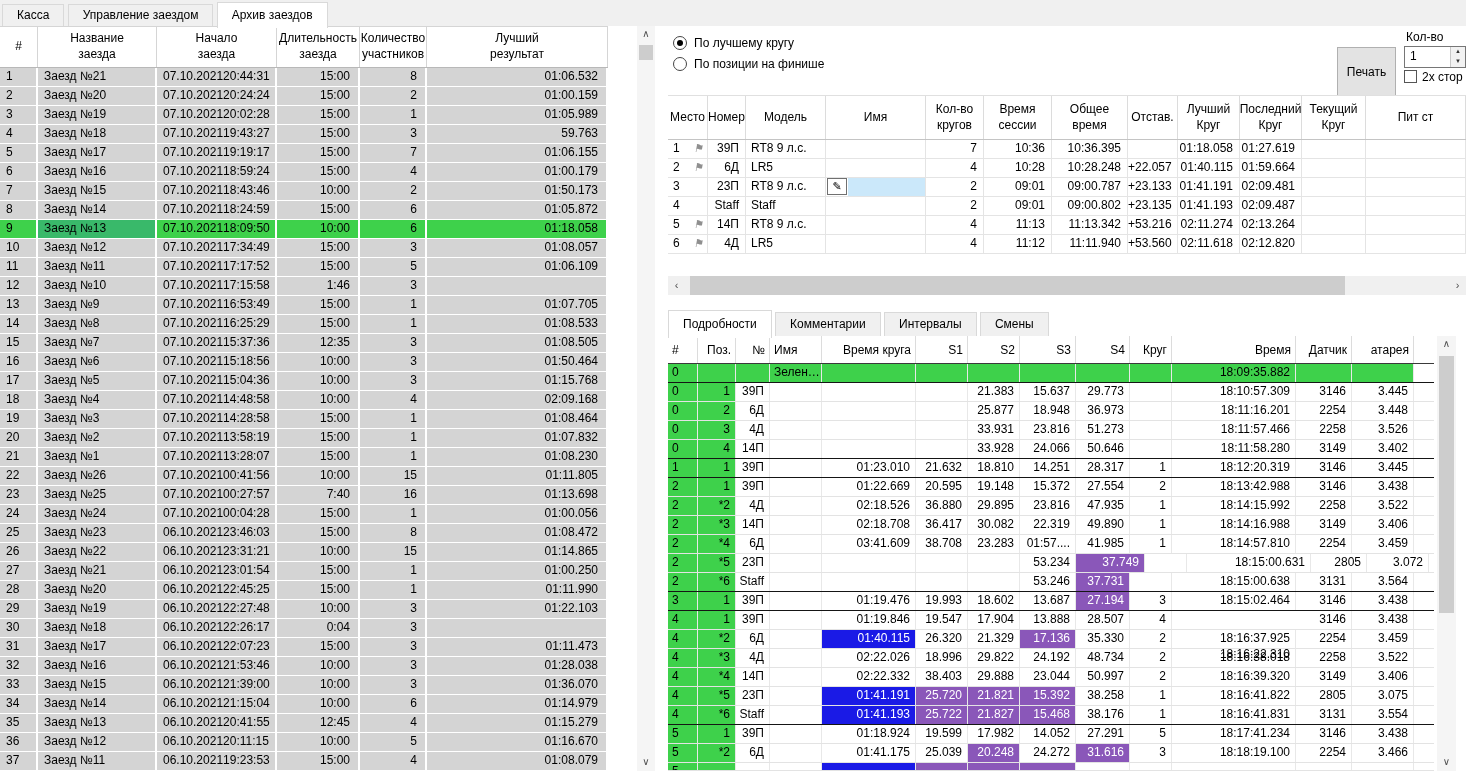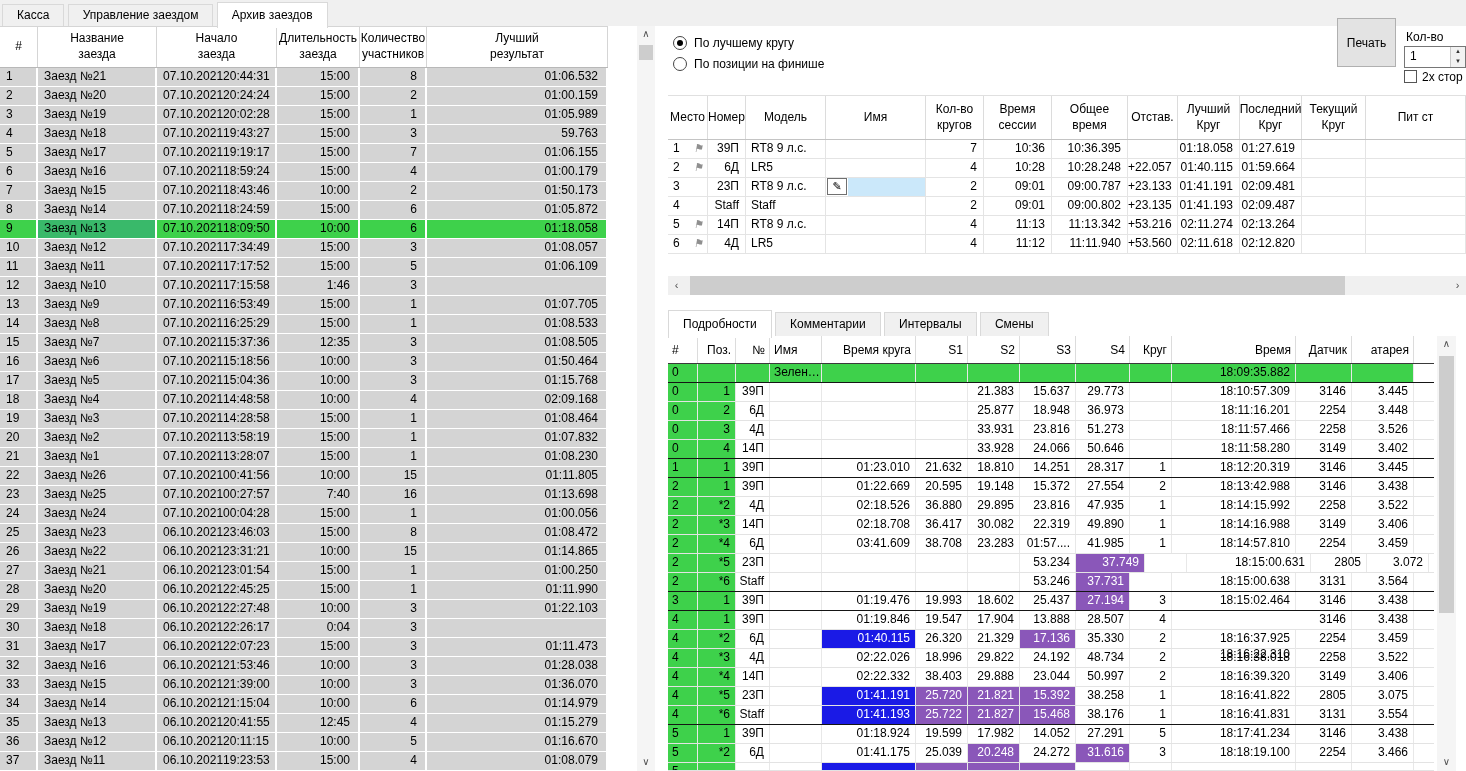--- a/index.html
+++ b/index.html
@@ -534,21 +534,21 @@
 
 <div class="radio-row" style="left:673px;top:36px;">
   <span class="radio on"></span>
   <span>По лучшему кругу</span>
 </div>
 <div class="radio-row" style="left:673px;top:57px;">
   <span class="radio"></span>
   <span>По позиции на финише</span>
 </div>
 
-<button class="btn" style="left:1337px;top:18px;width:59px;height:49px;font:inherit;">Печать</button>
+<button class="btn" style="left:1337px;top:47px;width:59px;height:49px;font:inherit;">Печать</button>
 <div class="abs" style="left:1406px;top:30px;">Кол-во</div>
 <div class="spin" style="left:1404px;top:46px;width:62px;height:22px;">
   <div class="val">1</div>
   <div class="arrows">
     <div>▲</div>
     <div>▼</div>
   </div>
 </div>
 <div class="chk" style="left:1404px;top:70px;"></div>
 <div class="abs" style="left:1422px;top:70px;white-space:nowrap;">2х стор</div>
@@ -891,21 +891,21 @@
       <div class="c ar" style="width: 62px;">3.564</div>
     </div>
     <div class="det-row dark">
       <div class="c al g" style="width: 30px;">3</div>
       <div class="c ar g" style="width: 38px;">1</div>
       <div class="c ar" style="width: 34px;">39П</div>
       <div class="c al" style="width: 52px;"></div>
       <div class="c ar" style="width: 94px;">01:19.476</div>
       <div class="c ar" style="width: 52px;">19.993</div>
       <div class="c ar" style="width: 52px;">18.602</div>
-      <div class="c ar" style="width: 56px;">25.437</div>
+      <div class="c ar" style="width: 56px;">13.687</div>
       <div class="c ar hl-p" style="width: 54px;">27.194</div>
       <div class="c ar" style="width: 42px;">3</div>
       <div class="c ar" style="width: 124px;">18:15:02.464</div>
       <div class="c ar" style="width: 56px;">3146</div>
       <div class="c ar" style="width: 62px;">3.438</div>
     </div>
     <div class="det-row">
       <div class="c al g" style="width: 30px;">4</div>
       <div class="c ar g" style="width: 38px;">1</div>
       <div class="c ar" style="width: 34px;">39П</div>

